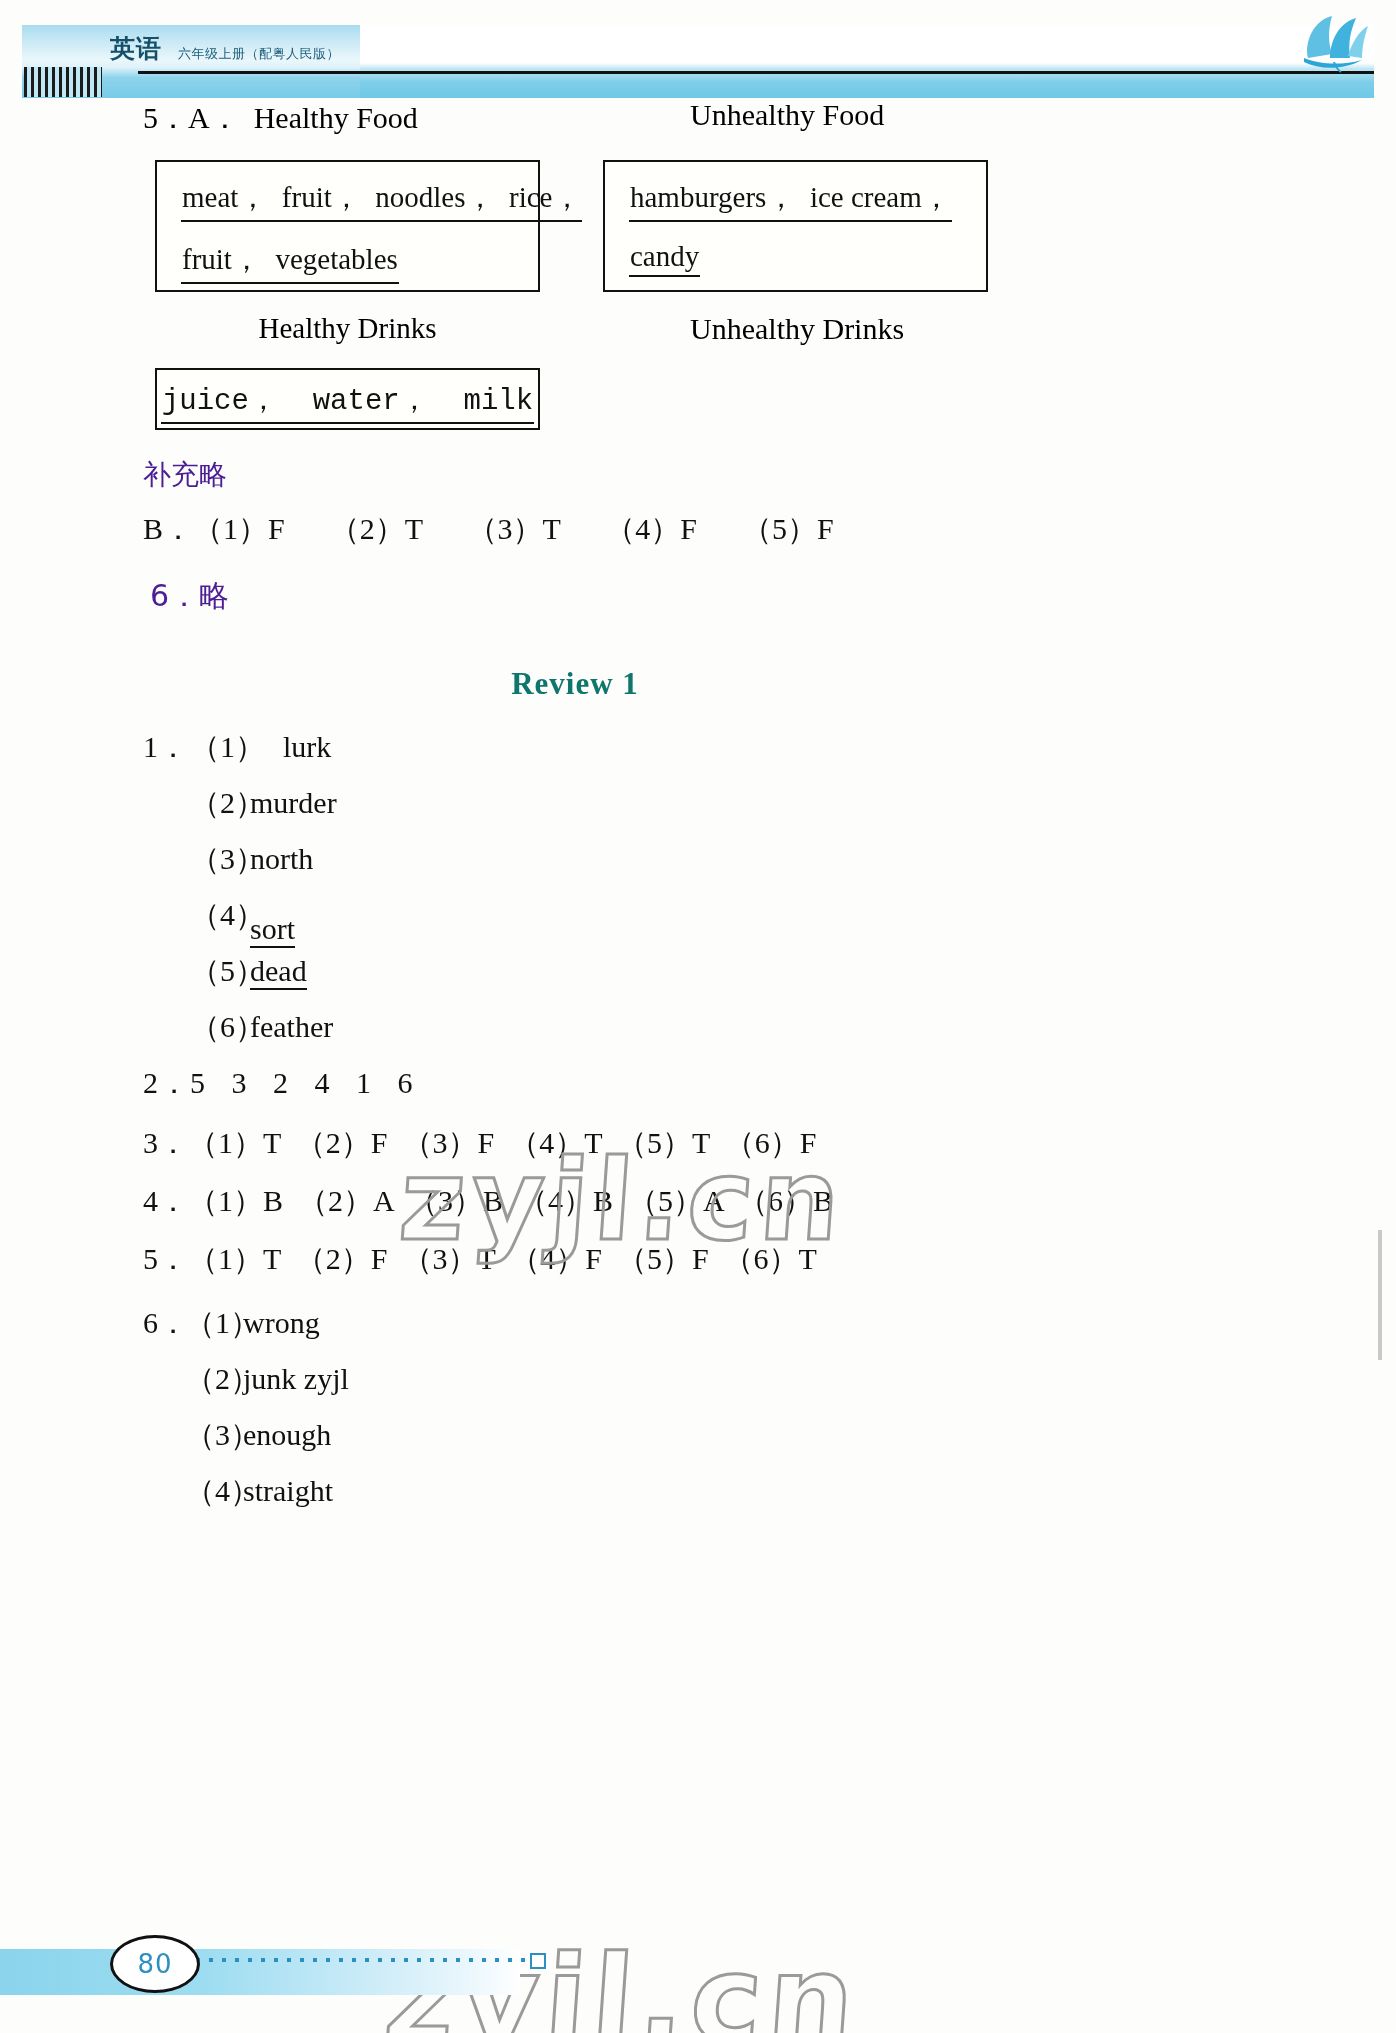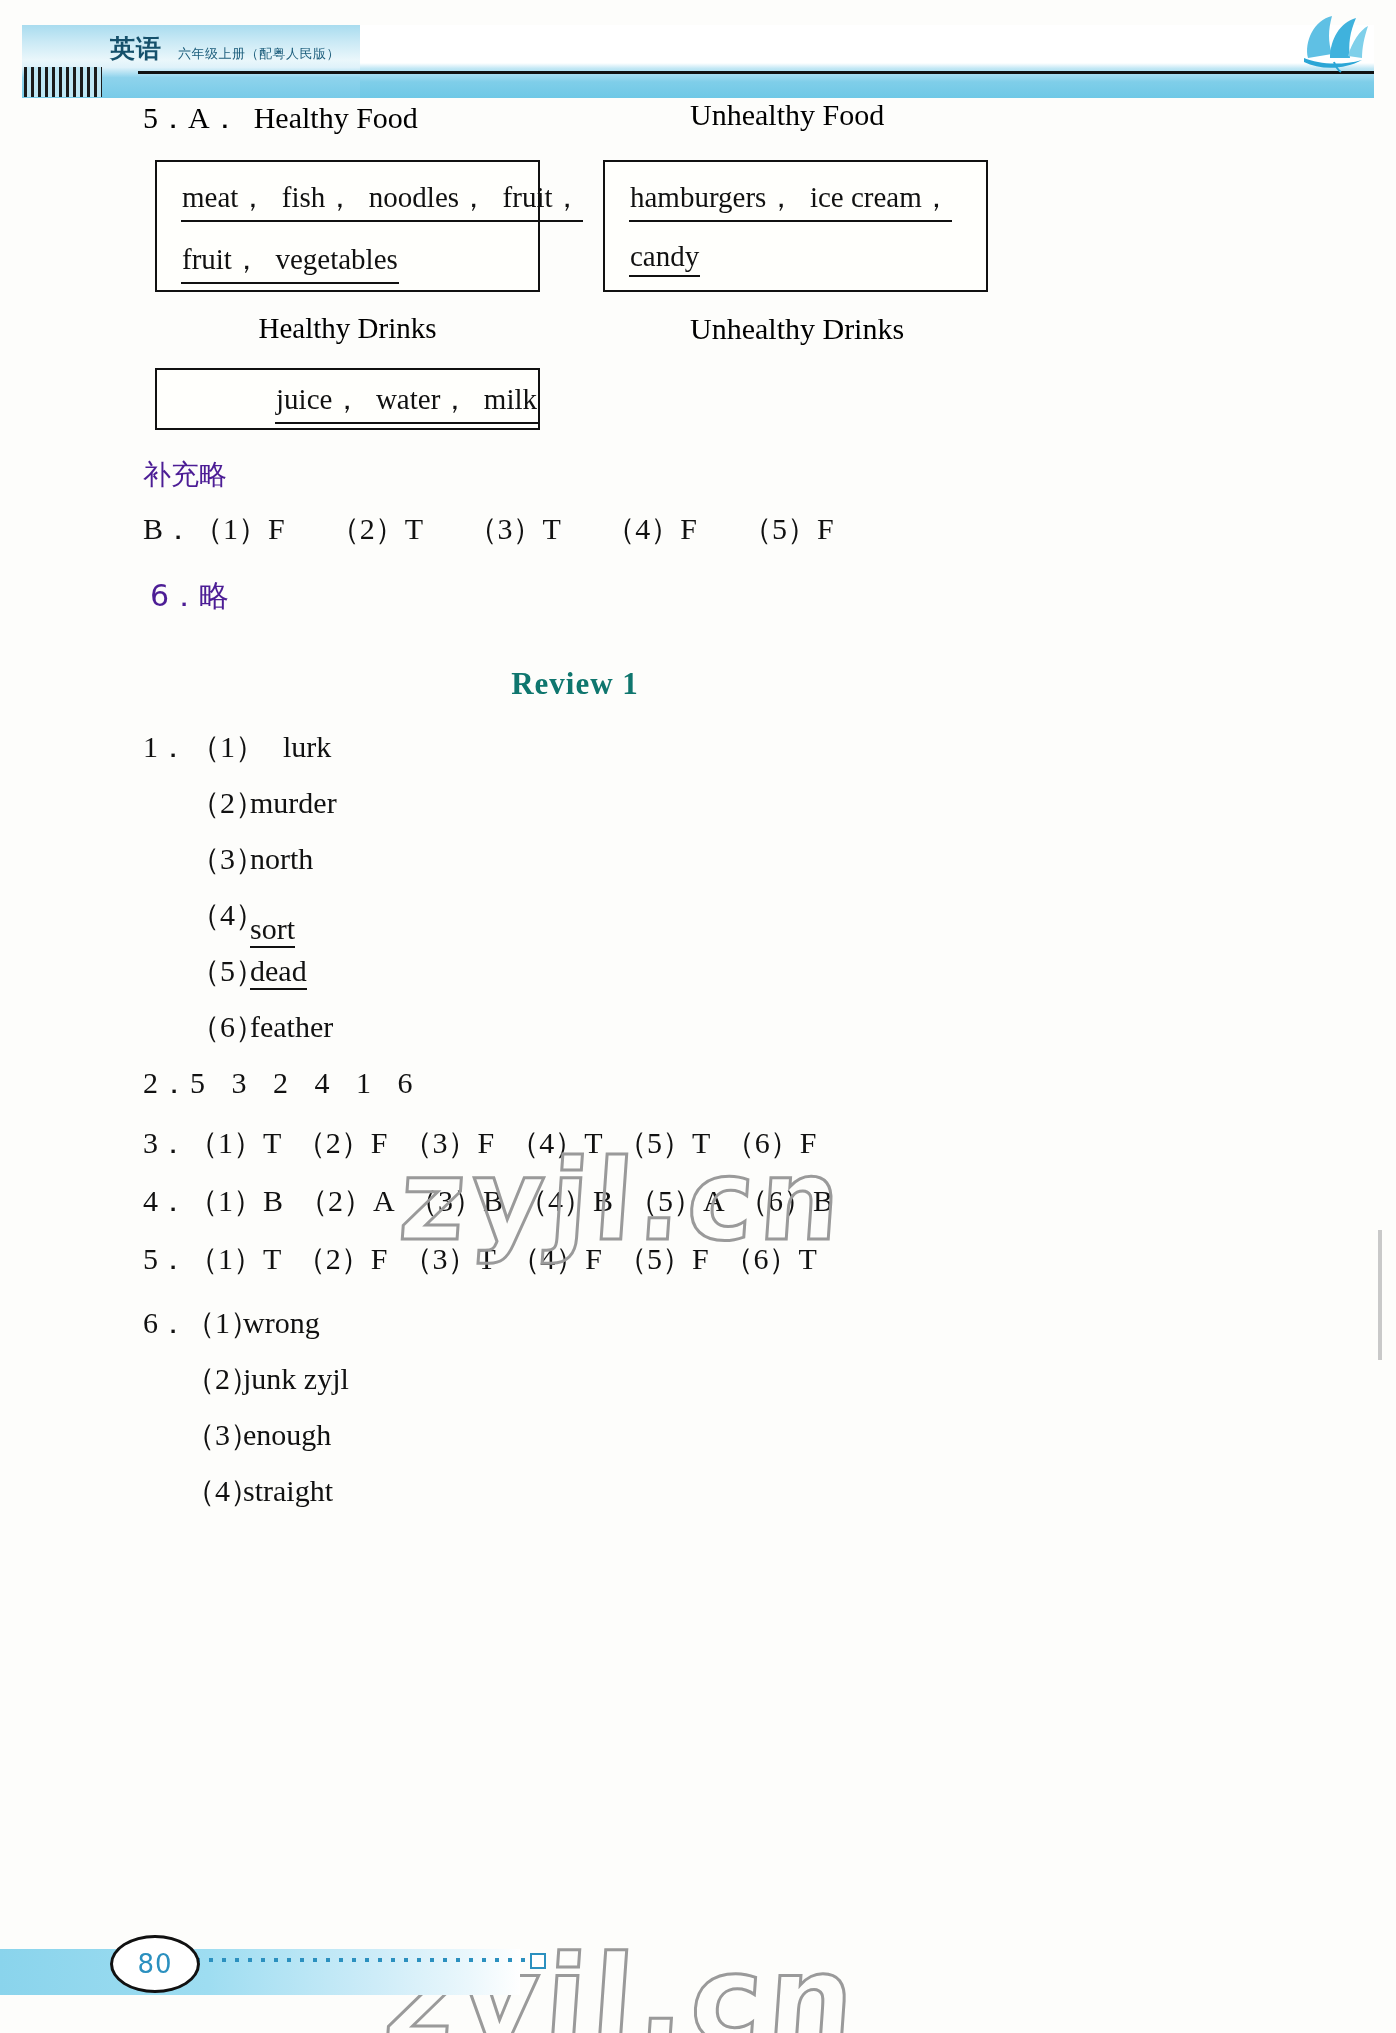--- a/index.html
+++ b/index.html
@@ -151,21 +151,22 @@
     white-space: pre;
   }
   .box-inner {
     padding: 16px 0 0 0;
   }
   .box-row {
     padding-left: 24px;
     margin-bottom: 18px;
   }
   .box-row-center {
-    text-align: right;
+    text-align: center;
+    font-family: Liberation Mono, monospace;
   }
 
   .review-title {
     text-align: center;
     font-size: 31px;
     font-weight: bold;
     color: #0f766e;
     letter-spacing: 1px;
   }
 
@@ -283,21 +284,21 @@
   <div class="content">
 
     <div class="cols-head" style="height:54px;">
       <div class="col-head-left"><span>5．A．</span><span style="display:inline-block;width:14px"></span><span>Healthy Food</span></div>
       <div class="col-head-right">Unhealthy Food</div>
     </div>
 
     <div style="position:relative;height:160px;">
       <div class="box" style="left:155px; top:8px; width:385px; height:132px;">
         <div class="box-inner">
-          <div class="box-row"><span class="box-line">meat，  fish，  noodles，  fruit，</span></div>
+          <div class="box-row"><span class="box-line">meat，  fruit，  noodles，  rice，</span></div>
           <div class="box-row"><span class="box-line">fruit，  vegetables</span></div>
         </div>
       </div>
       <div class="box" style="left:603px; top:8px; width:385px; height:132px;">
         <div class="box-inner">
           <div class="box-row"><span class="box-line">hamburgers，  ice cream，</span></div>
           <div class="box-row"><span class="box-line">candy</span></div>
         </div>
       </div>
     </div>

